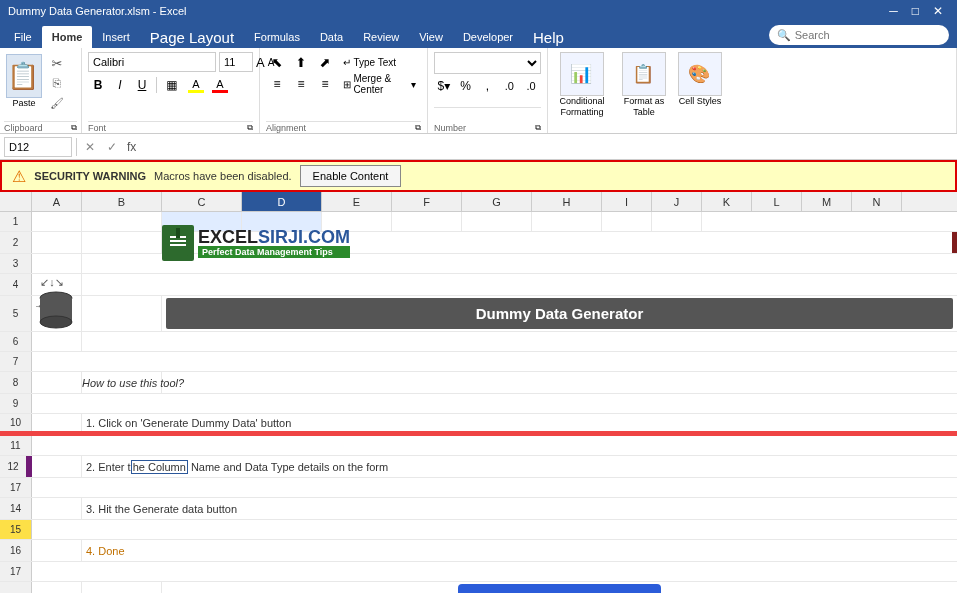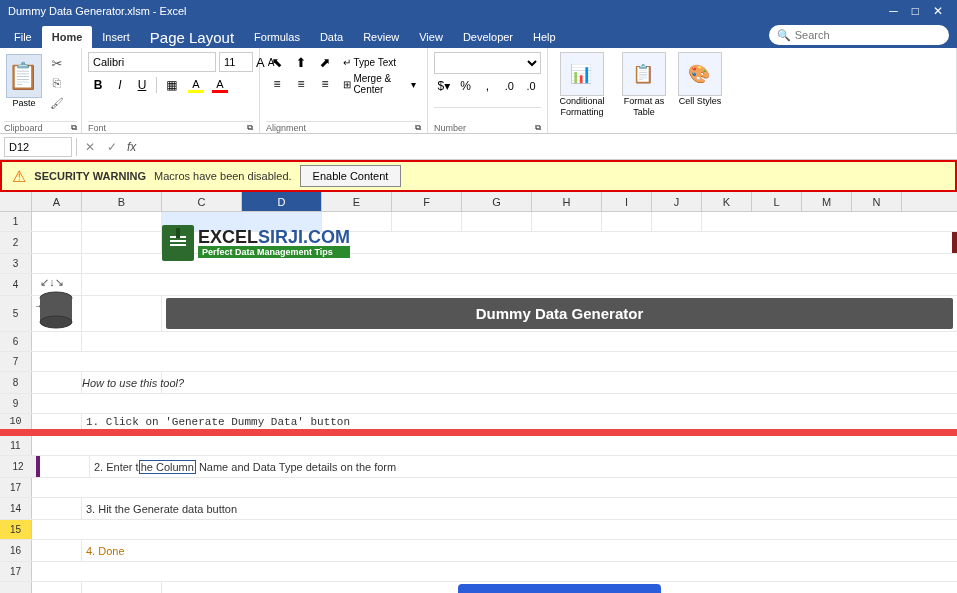--- a/index.html
+++ b/index.html
@@ -36,21 +36,21 @@
 <div style="background:#2b579a; display:flex; align-items:flex-end; height:26px; padding-left:4px;">
   <div style="color:white; font-size:11px; padding:3px 10px; height:22px; display:flex; align-items:center; cursor:pointer;">File</div>
   <div style="background:white; color:#333; font-size:11px; padding:3px 10px; height:22px; display:flex; align-items:center; cursor:pointer; border-radius:2px 2px 0 0; font-weight:bold;">Home</div>
   <div style="color:white; font-size:11px; padding:3px 10px; height:22px; display:flex; align-items:center; cursor:pointer;">Insert</div>
   <div style="color:white; font-size:15px; padding:3px 10px; height:22px; display:flex; align-items:center; cursor:pointer;">Page Layout</div>
   <div style="color:white; font-size:11px; padding:3px 10px; height:22px; display:flex; align-items:center; cursor:pointer;">Formulas</div>
   <div style="color:white; font-size:11px; padding:3px 10px; height:22px; display:flex; align-items:center; cursor:pointer;">Data</div>
   <div style="color:white; font-size:11px; padding:3px 10px; height:22px; display:flex; align-items:center; cursor:pointer;">Review</div>
   <div style="color:white; font-size:11px; padding:3px 10px; height:22px; display:flex; align-items:center; cursor:pointer;">View</div>
   <div style="color:white; font-size:11px; padding:3px 10px; height:22px; display:flex; align-items:center; cursor:pointer;">Developer</div>
-  <div style="color:white; font-size:11px; padding:3px 10px; height:22px; display:flex; align-items:center; cursor:pointer;margin-top:19px;">Help</div>
+  <div style="color:white; font-size:15px; padding:3px 10px; height:22px; display:flex; align-items:center; cursor:pointer;margin-top:19px;">Help</div>
 
   <div style="margin-left:auto; margin-right:8px; display:flex; align-items:center; background:white; border-radius:12px; padding:2px 8px; gap:4px; height:20px; width:180px; margin-bottom:3px;">
     <span style="font-size:11px; color:#666;">🔍</span>
     <input type="text" style="border: none; outline: none; font-size: 11px; width: 140px;" placeholder="Search">
   </div>
 </div>
 
 <div style="background:white; border-bottom:1px solid #ccc; display:flex; align-items:stretch; height:86px;">
 
   <div style="display:flex; flex-direction:column; padding:4px 4px 0; border-right:1px solid #ddd; width:82px;">
@@ -159,21 +159,21 @@
 
 </div>
 
 <div style="display:flex; align-items:center; background:white; border-bottom:1px solid #ccc; height:26px; padding:0 4px; gap:4px;">
   <div style="border:1px solid #ccc; width:68px; height:20px; font-size:11px; padding:1px 4px; display:flex; align-items:center;">
     <span>D12</span>
   </div>
   <div style="width:1px; height:18px; background:#ccc;"></div>
   <div style="width:18px; height:18px; display:flex; align-items:center; justify-content:center; font-size:12px; cursor:pointer; color:#888;">✕</div>
   <div style="width:18px; height:18px; display:flex; align-items:center; justify-content:center; font-size:12px; cursor:pointer; color:#888;">✓</div>
-  <div style="font-size:12px; font-style:italic; color:#555; cursor:pointer; margin-left:2px;">fx</div>
+  <div style="font-size:12px; color:#555; cursor:pointer; margin-left:2px;">fx</div>
   <input type="text" style="flex: 1 1 0%; border: none; outline: none; font-size: 12px; padding: 0px 4px;">
 </div>
 
 <div style="background:#ffffc0; border:2px solid #dd0000; display:flex; align-items:center; padding:4px 10px; gap:8px; height:32px;">
   <span style="color:#e07000; font-size:16px;">⚠</span>
   <span style="font-weight:bold; font-size:11px; color:#333;">SECURITY WARNING</span>
   <span style="font-size:11px; color:#333;">Macros have been disabled.</span>
   <button style="border:1px solid #888; background:#f5f5f5; padding:2px 12px; font-size:11px; cursor:pointer; height:22px;">Enable Content</button>
 </div>
 
@@ -293,35 +293,35 @@
         <span>How to use this tool?</span>
       </div>
       <div style="flex:1;"></div>
     </div>
 
     <div style="display:flex; border-bottom:1px solid #e8e8e8; height:20px;">
       <div style="width:32px; min-width:32px; background:#f0f0f0; border-right:1px solid #ccc; display:flex; align-items:center; justify-content:center; font-size:10px; color:#333;">9</div>
       <div style="flex:1;"></div>
     </div>
 
-    <div style="display:flex; border-bottom:7px solid #ef4444; height:22px;font-family:Liberation Mono, monospace;">
+    <div style="display:flex; border-bottom:5px solid #ef4444; height:22px;">
       <div style="width:32px; min-width:32px; background:#f0f0f0; border-right:1px solid #ccc; display:flex; align-items:center; justify-content:center; font-size:10px; color:#333;">10</div>
       <div class="cw-a" style="border-right:1px solid #e8e8e8;"></div>
       <div style="flex:1; display:flex; align-items:center; font-size:11px; color:#333; padding:0 4px; white-space:nowrap; overflow:visible;">
         <span>1. Click on 'Generate Dummy Data' button</span>
       </div>
     </div>
 
     <div style="display:flex; border-bottom:1px solid #e8e8e8; height:20px;">
       <div style="width:32px; min-width:32px; background:#f0f0f0; border-right:1px solid #ccc; display:flex; align-items:center; justify-content:center; font-size:10px; color:#333;">11</div>
       <div style="flex:1;"></div>
     </div>
 
     <div style="display:flex; border-bottom:1px solid #e8e8e8; height:22px;">
-      <div style="width:40px; min-width:32px; background:#f0f0f0; border-right:4px solid #701a75; display:flex; align-items:center; justify-content:center; font-size:10px; color:#333;">12</div>
+      <div style="width:32px; min-width:32px; background:#f0f0f0; border-right:6px solid #701a75; display:flex; align-items:center; justify-content:center; font-size:10px; color:#333;">12</div>
       <div class="cw-a" style="border-right:1px solid #e8e8e8;"></div>
       <div style="flex:1; display:flex; align-items:center; font-size:11px; color:#333; padding:0 4px; white-space:nowrap; overflow:visible; position:relative;">
         <span style="position:relative;">
           2. Enter t<span style="border:1.5px solid #2b579a; padding:0 1px; background:white;">he Column</span> Name and Data Type details on the form
         </span>
       </div>
     </div>
 
     <div style="display:flex; border-bottom:1px solid #e8e8e8; height:20px;">
       <div style="width:32px; min-width:32px; background:#f0f0f0; border-right:1px solid #ccc; display:flex; align-items:center; justify-content:center; font-size:10px; color:#333;">17</div>

